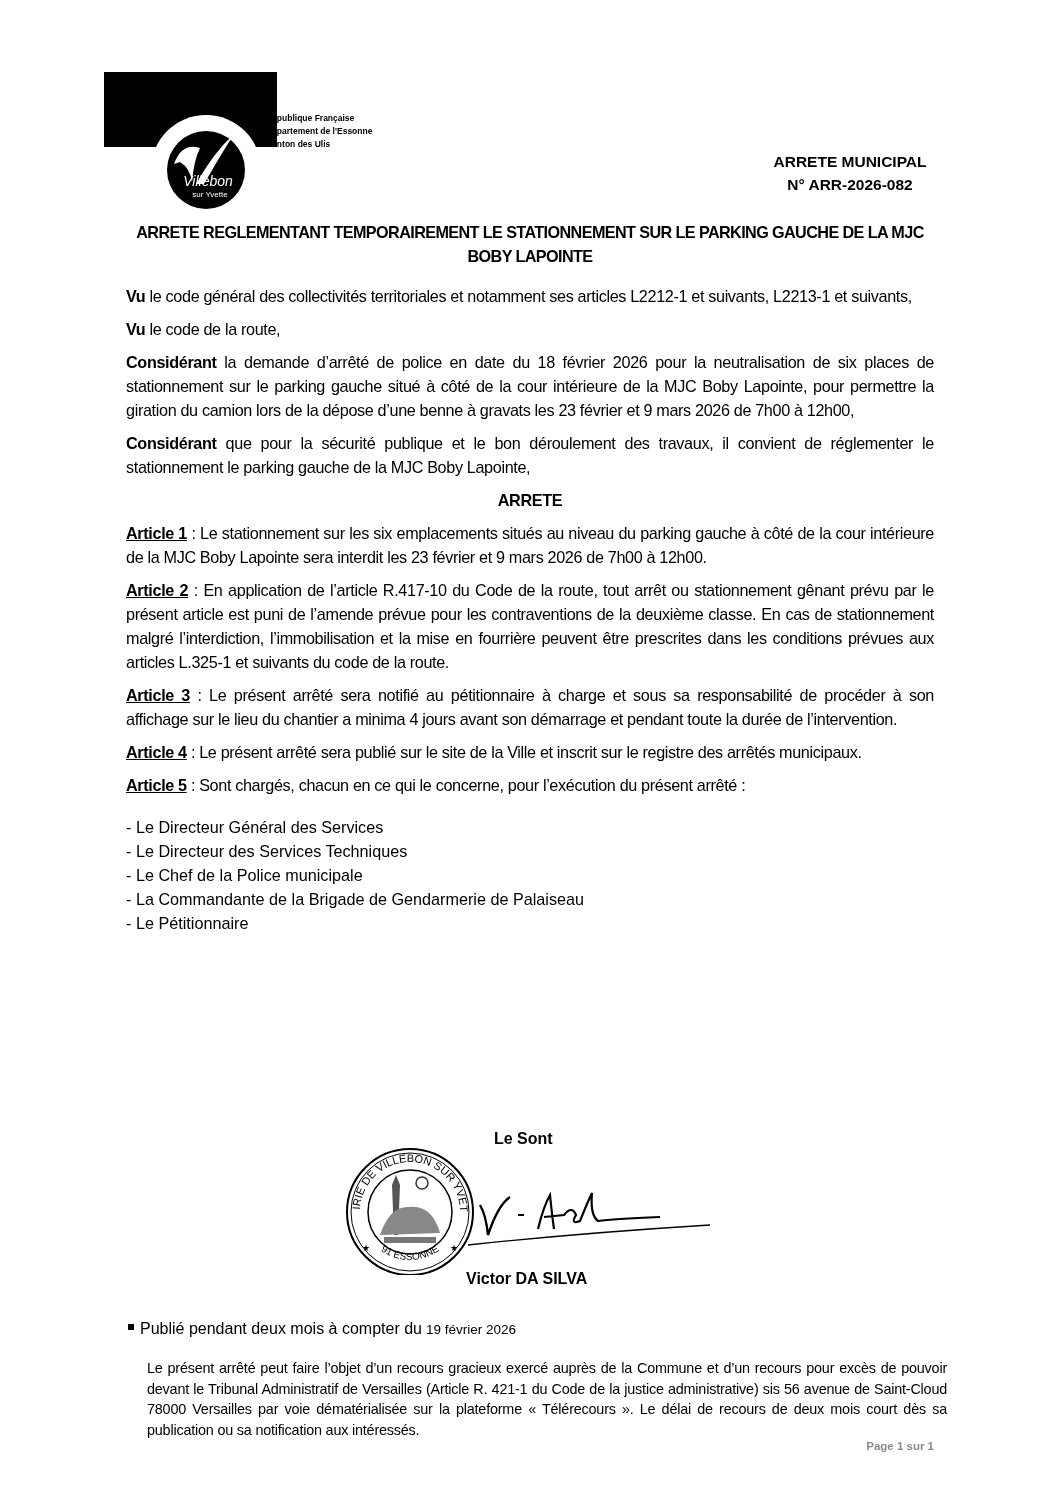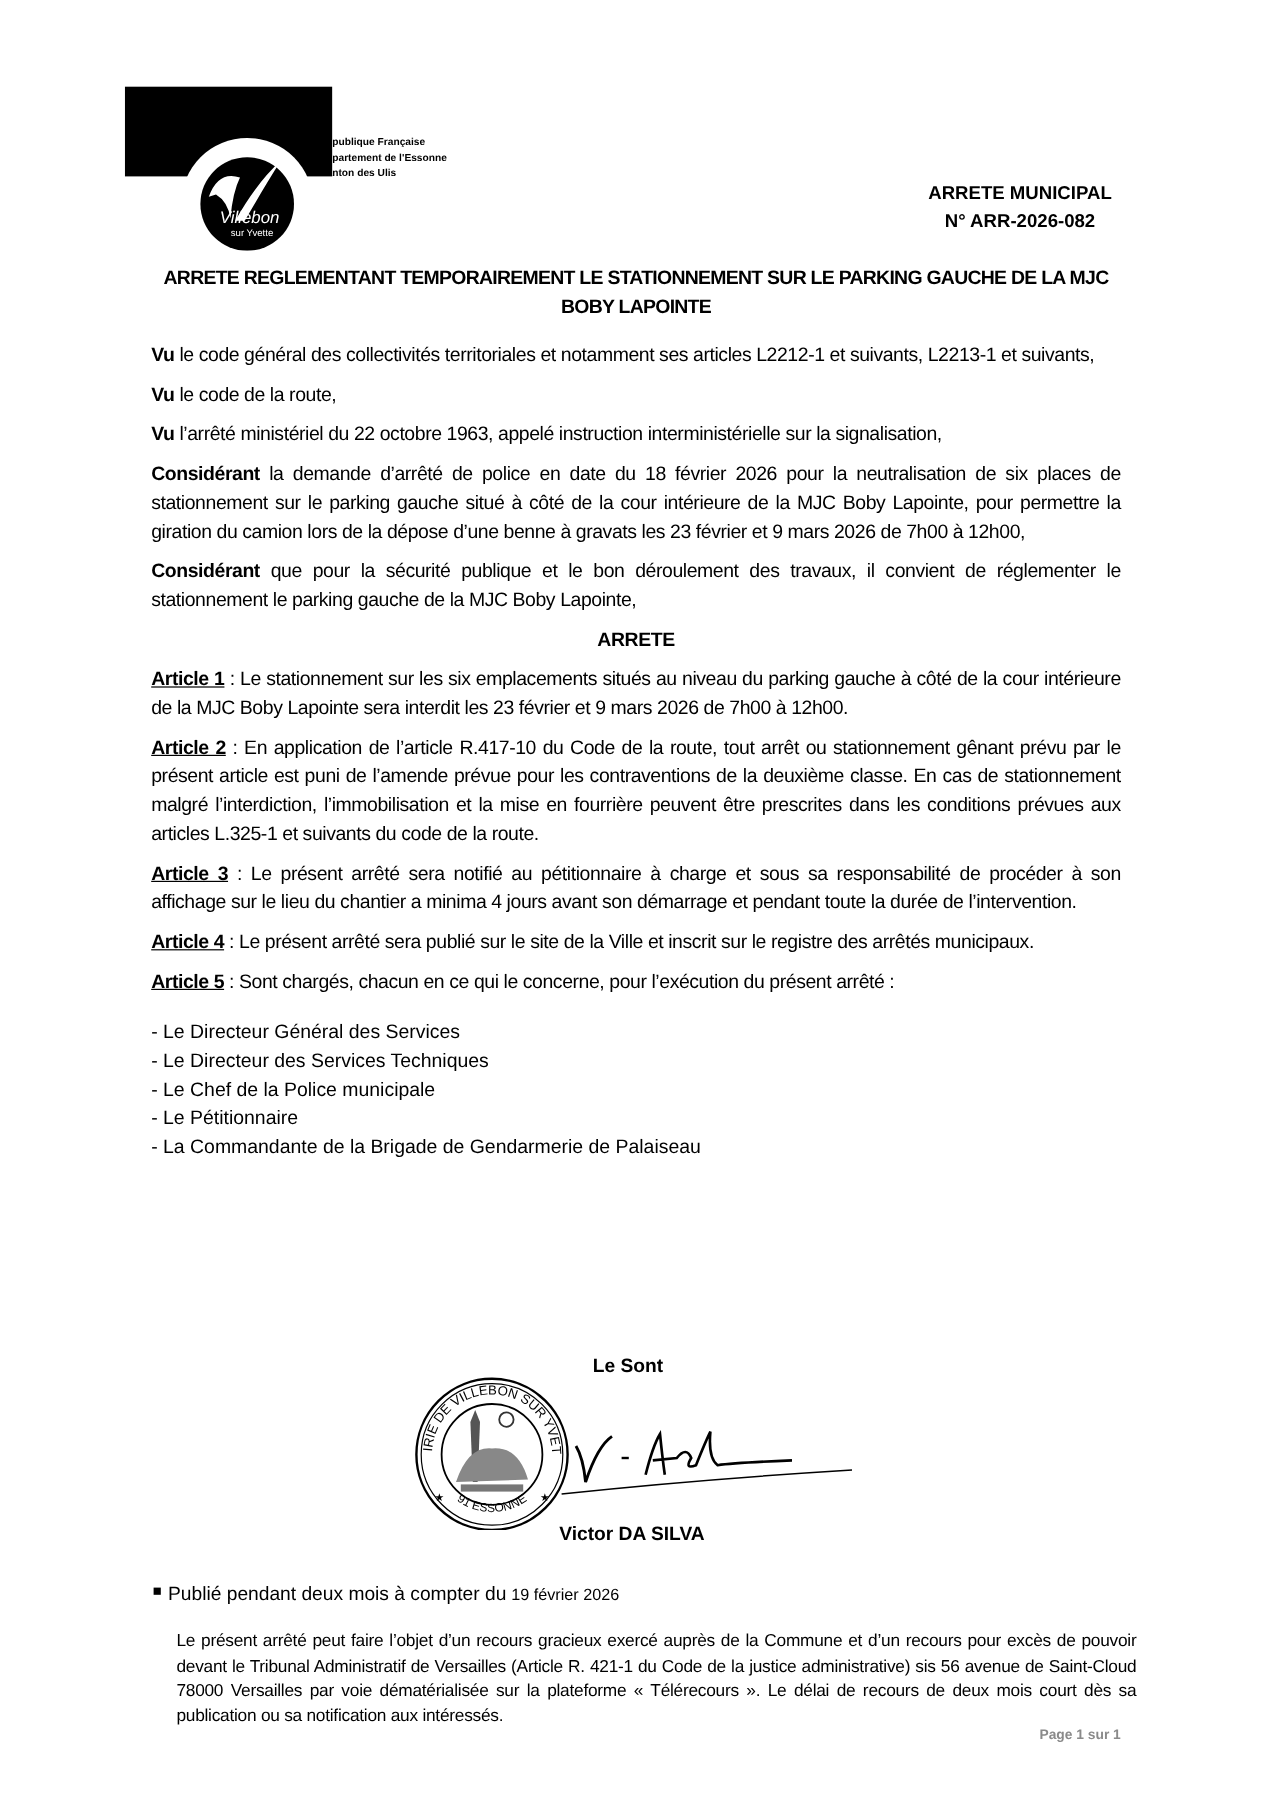--- a/index.html
+++ b/index.html
@@ -48,38 +48,37 @@
 <div class="abs arrete-head">
   <div>ARRETE MUNICIPAL</div>
   <div>N° ARR-2026-082</div>
 </div>
 
 <div class="abs body-text title">ARRETE REGLEMENTANT TEMPORAIREMENT LE STATIONNEMENT SUR LE PARKING GAUCHE DE LA MJC BOBY LAPOINTE</div>
 
 <div class="abs body-text" style="top:284px;">
   <p class="p"><b>Vu</b><span> le code général des collectivités territoriales et notamment ses articles L2212-1 et suivants, L2213-1 et suivants,</span></p>
   <p class="p"><b>Vu</b><span> le code de la route,</span></p>
-  <p class="p"><b>Vu</b><span> l’arrêté ministériel du 22 octobre 1963, appelé instruction interministérielle sur la signalisation,</span></p>
   <p class="p"><b>Considérant</b><span> la demande d’arrêté de police en date du 18 février 2026 pour la neutralisation de six places de stationnement sur le parking gauche situé à côté de la cour intérieure de la MJC Boby Lapointe, pour permettre la giration du camion lors de la dépose d’une benne à gravats les 23 février et 9 mars 2026 de 7h00 à 12h00,</span></p>
   <p class="p"><b>Considérant</b><span> que pour la sécurité publique et le bon déroulement des travaux, il convient de réglementer le stationnement le parking gauche de la MJC Boby Lapointe,</span></p>
 
   <div class="center-title">ARRETE</div>
 
   <p class="p"><span class="u">Article 1</span><span> : Le stationnement sur les six emplacements situés au niveau du parking gauche à côté de la cour intérieure de la MJC Boby Lapointe sera interdit les 23 février et 9 mars 2026 de 7h00 à 12h00.</span></p>
   <p class="p"><span class="u">Article 2</span><span> : En application de l’article R.417-10 du Code de la route, tout arrêt ou stationnement gênant prévu par le présent article est puni de l’amende prévue pour les contraventions de la deuxième classe. En cas de stationnement malgré l’interdiction, l’immobilisation et la mise en fourrière peuvent être prescrites dans les conditions prévues aux articles L.325-1 et suivants du code de la route.</span></p>
   <p class="p"><span class="u">Article 3</span><span> : Le présent arrêté sera notifié au pétitionnaire à charge et sous sa responsabilité de procéder à son affichage sur le lieu du chantier a minima 4 jours avant son démarrage et pendant toute la durée de l’intervention.</span></p>
   <p class="p"><span class="u">Article 4</span><span> : Le présent arrêté sera publié sur le site de la Ville et inscrit sur le registre des arrêtés municipaux.</span></p>
   <p class="p" style="margin-bottom:18px;"><span class="u">Article 5</span><span> : Sont chargés, chacun en ce qui le concerne, pour l’exécution du présent arrêté :</span></p>
 
   <ul class="list">
     <li>- Le Directeur Général des Services</li>
     <li>- Le Directeur des Services Techniques</li>
     <li>- Le Chef de la Police municipale</li>
+    <li>- La Commandante de la Brigade de Gendarmerie de Palaiseau</li>
     <li>- Le Pétitionnaire</li>
-    <li>- La Commandante de la Brigade de Gendarmerie de Palaiseau</li>
   </ul>
 </div>
 
 <div class="abs maire-label">Le Sont</div>
 
 <svg class="abs" style="left:340px; top:1145px;" width="380" height="130" viewBox="0 0 380 130">
   <g>
     <circle cx="70" cy="67" r="63" fill="none" stroke="#000" stroke-width="2"></circle>
     <circle cx="70" cy="67" r="59" fill="none" stroke="#000" stroke-width="1"></circle>
     <circle cx="70" cy="67" r="42" fill="none" stroke="#000" stroke-width="1.5"></circle>

